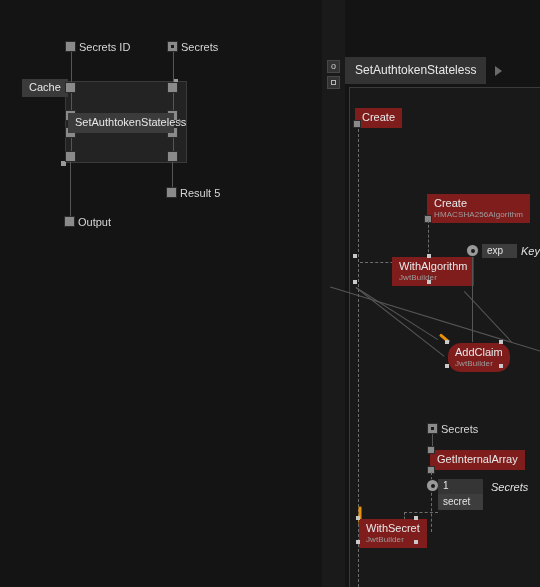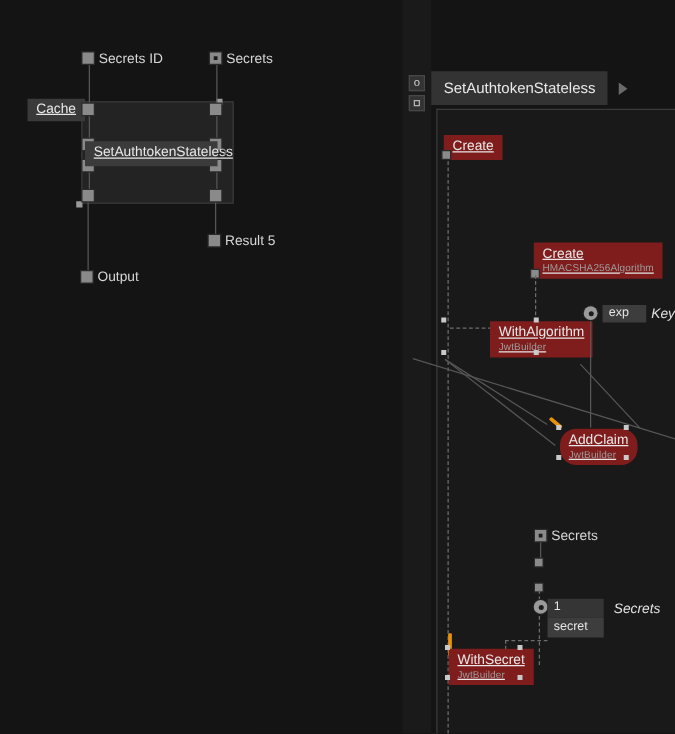--- a/index.html
+++ b/index.html
@@ -98,21 +98,20 @@
 
   .node {
     position: absolute;
     background: #3b3b3b;
     color: #e8e8e8;
     font-size: 11px;
     line-height: 13px;
     padding: 3px 7px 4px 7px;
     white-space: nowrap;
     box-sizing: border-box;
-    text-decoration: underline;
   }
   .node .sub {
     display: block;
     color: #9d9d9d;
     font-size: 8px;
     line-height: 9px;
     margin-top: 0px;
     letter-spacing: .1px;
   }
   .node.flat { background: #3b3b3b; }
@@ -326,20 +325,23 @@
       <i style="left:0;top:0;"></i>
         <i style="right:0;top:0;"></i>
       <i style="left:0;bottom:0;"></i>
         <i style="right:0;bottom:0;"></i>
     </div>
 
     <div class="sock arr" style="left:428px;top:424px;"></div>
     <span class="pin-label" style="left:441px;top:423px;">Secrets</span>
     <div class="wire v" style="left:432px;top:434px;height:15px;"></div>
 
+    <div class="node dark" style="left:430px;top:450px;">
+      <span>GetInternalArray</span>
+    </div>
     <div class="sock" style="left:428px;top:447px;width:6px;height:6px;"></div>
     <div class="sock" style="left:428px;top:467px;width:6px;height:6px;"></div>
     <div class="wire dash" style="left:431px;top:472px;height:60px;"></div>
 
     <div class="sock round" style="left:427px;top:480px;"></div>
     <div class="field dk" style="left:438px;top:479px;width:45px;height:15px;">1</div>
     <span class="pin-label italic" style="left:491px;top:481px;">Secrets</span>
     <div class="field" style="left:438px;top:494px;width:45px;height:16px;line-height:16px;">secret</div>
 
     <div class="wire dash-h" style="left:404px;top:512px;width:34px;"></div>

